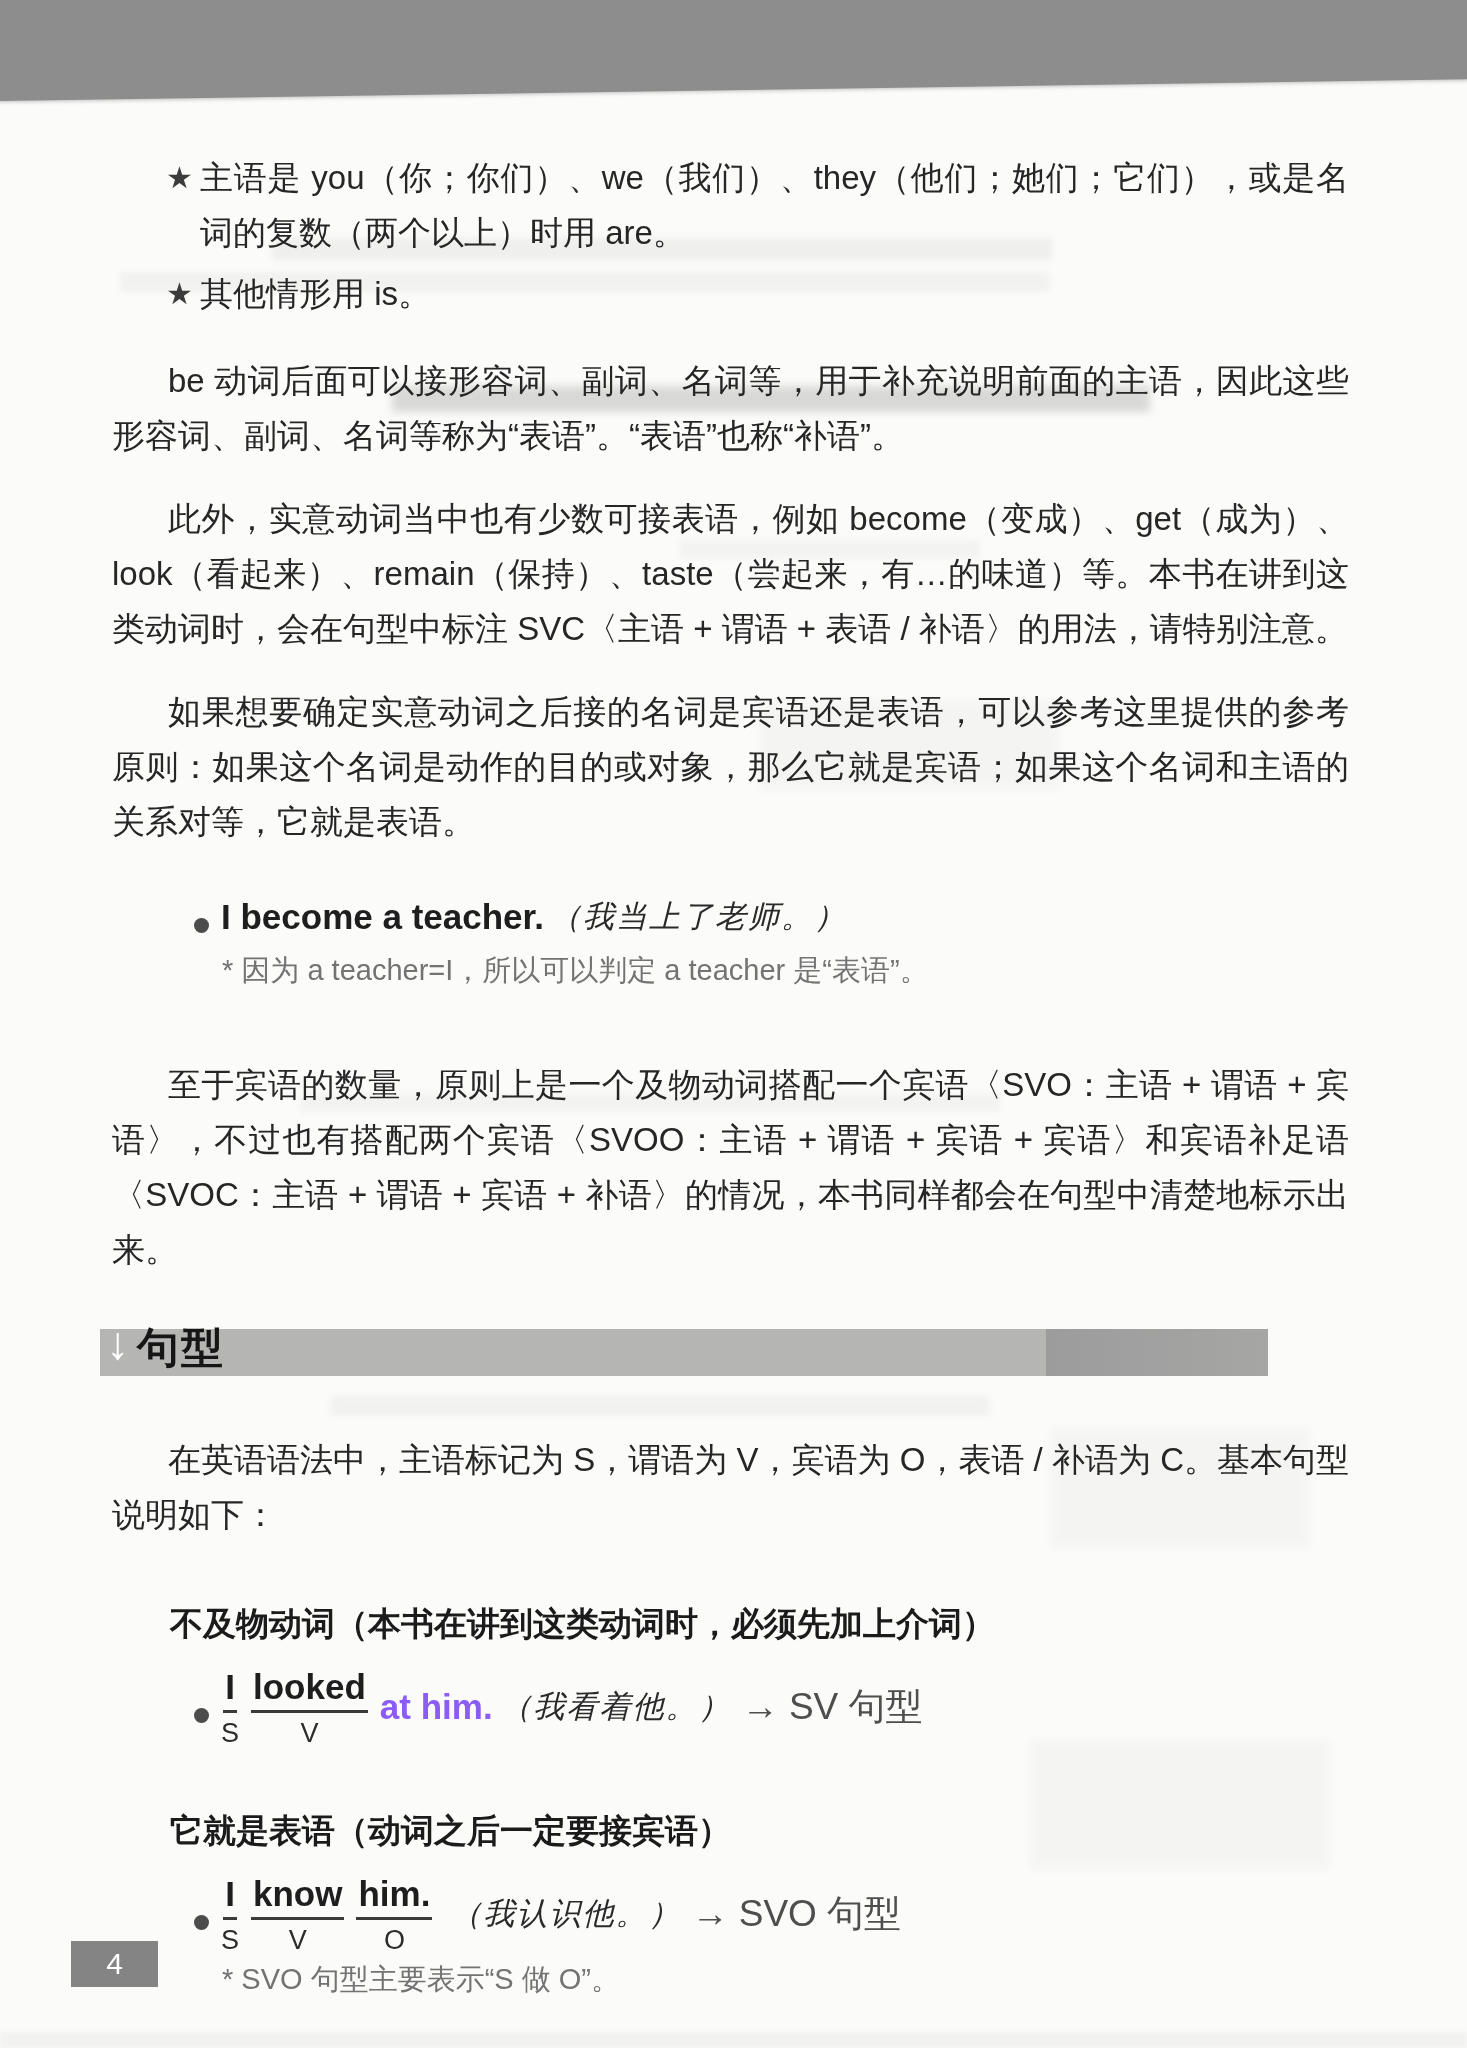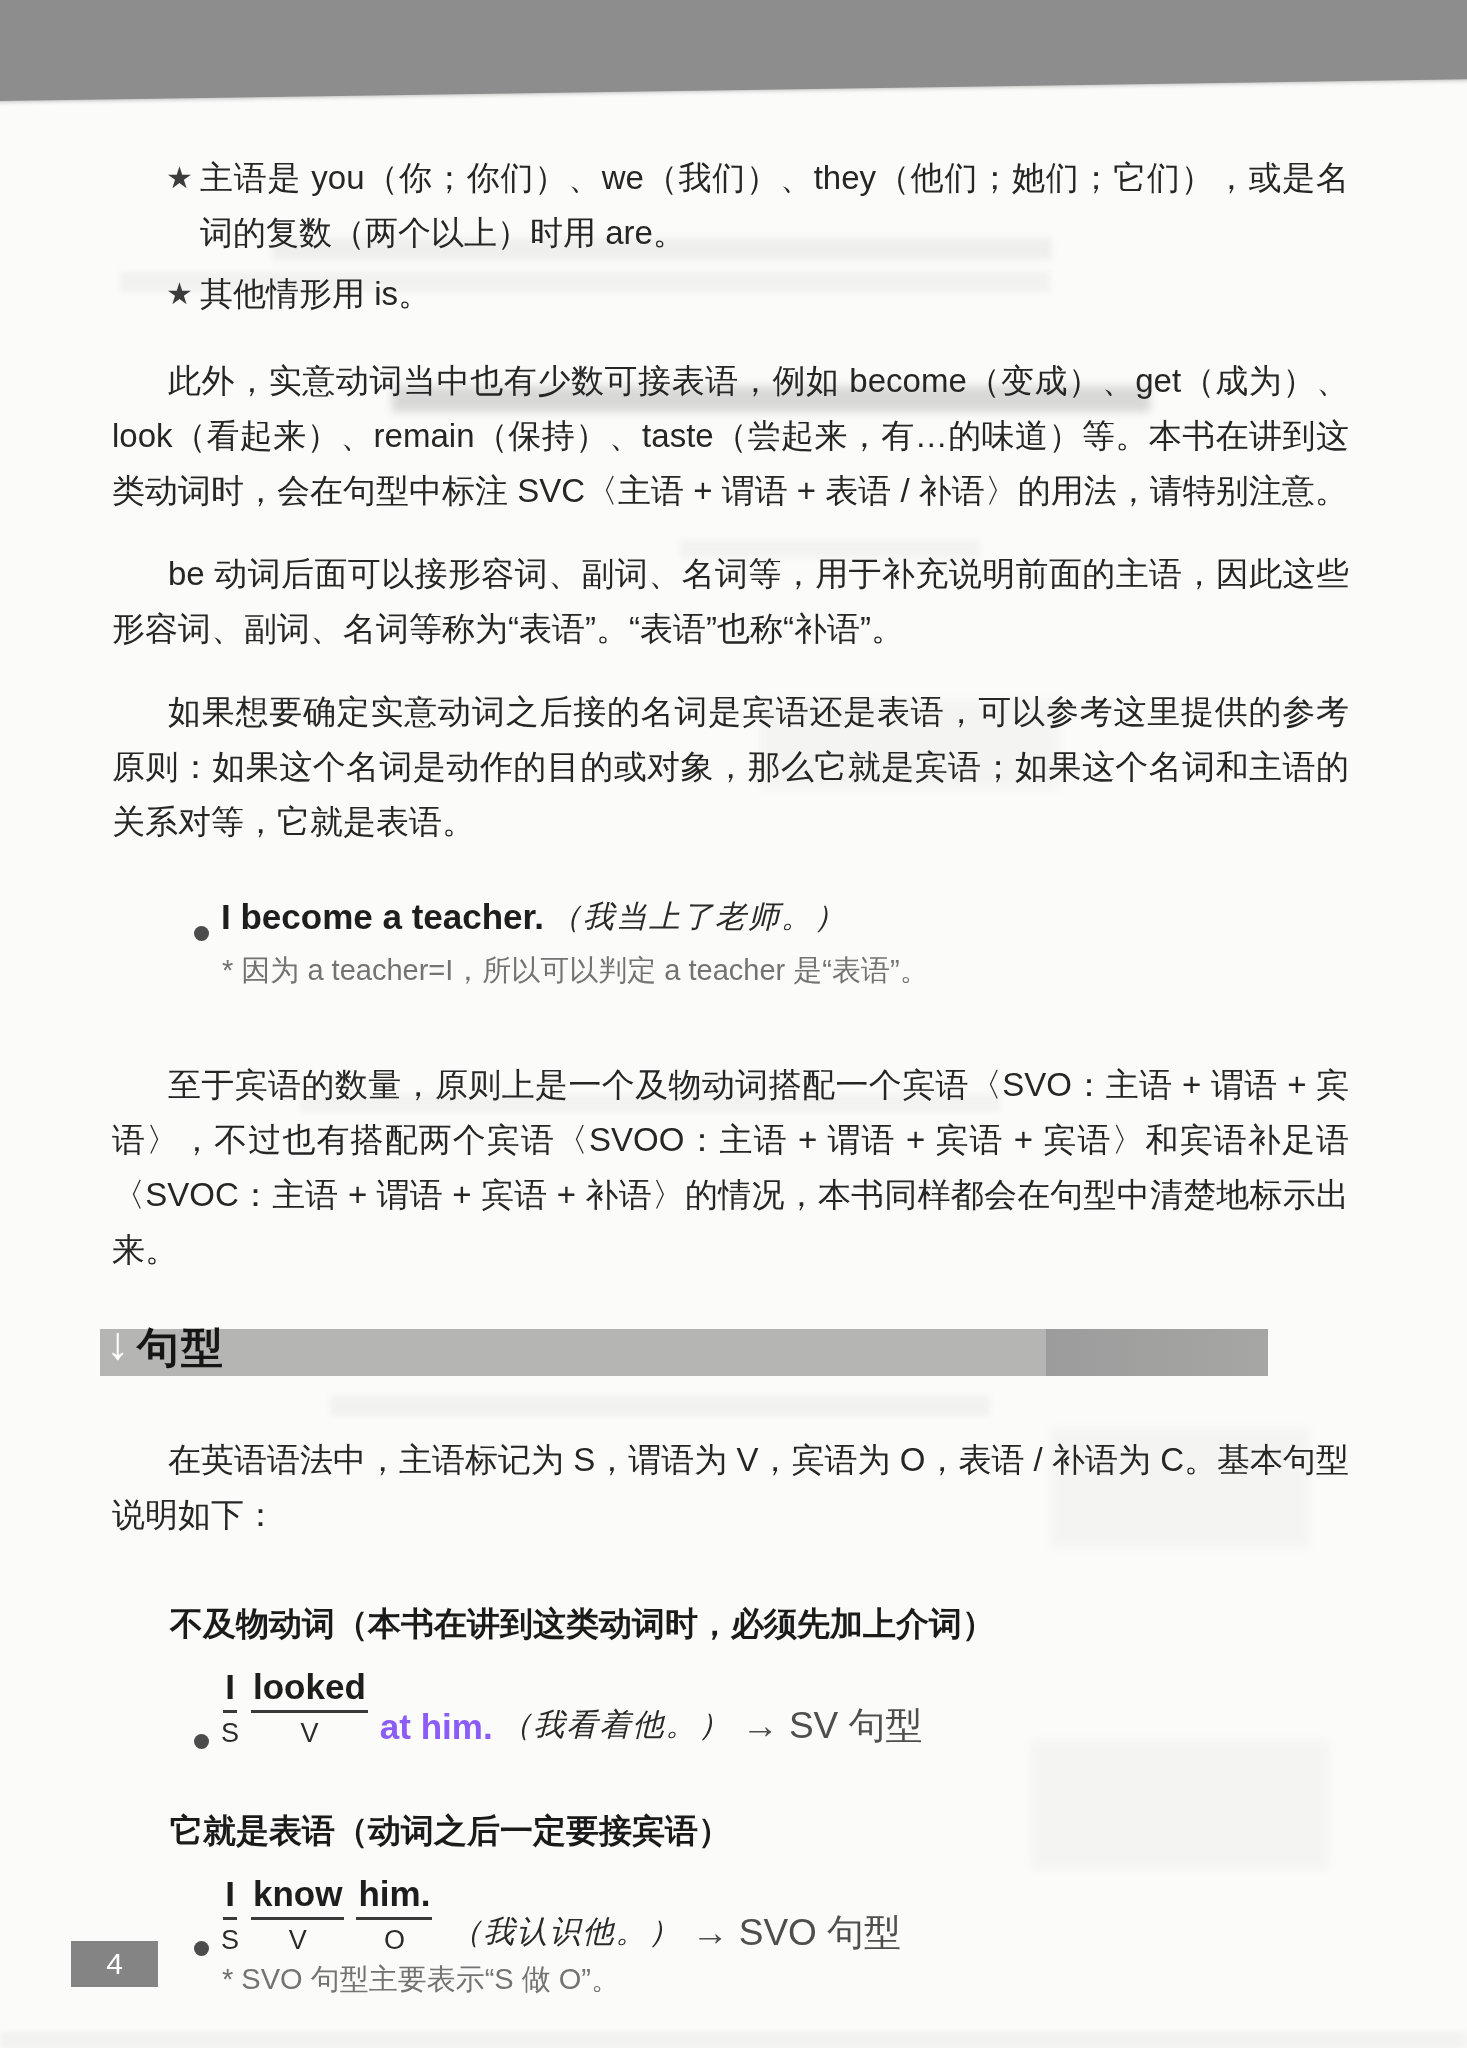--- a/index.html
+++ b/index.html
@@ -51,21 +51,21 @@
 
   
   .para {
     margin: 0 0 28px 0;
     text-indent: 56px;
     text-align: justify;
   }
 
   
   .become-block { margin: 44px 0 66px 0; }
-  .ex-line { display: flex; align-items: flex-end; padding-left: 82px; position: relative; }
+  .ex-line { display: flex; align-items: center; padding-left: 82px; position: relative; }
   .dot {
     flex: 0 0 auto;
     width: 15px; height: 15px;
     border-radius: 50%;
     background: #4c4c4c;
     margin: 16px 12px 0 0;
   }
   .ex-sentence { font-weight: bold; font-size: 35px; line-height: 48px; color: #1e1e1e; }
   .kai {
     font-family: Liberation Sans, sans-serif;
@@ -182,23 +182,23 @@
     <div class="star-item">
       <span class="star">★</span>
       <span>主语是 you（你；你们）、we（我们）、they（他们；她们；它们），或是名词的复数（两个以上）时用 are。</span>
     </div>
     <div class="star-item">
       <span class="star">★</span>
       <span>其他情形用 is。</span>
     </div>
   </div>
 
+  <p class="para">be 动词后面可以接形容词、副词、名词等，用于补充说明前面的主语，因此这些形容词、副词、名词等称为“表语”。“表语”也称“补语”。</p>
+
   <p class="para">此外，实意动词当中也有少数可接表语，例如 become（变成）、get（成为）、look（看起来）、remain（保持）、taste（尝起来，有…的味道）等。本书在讲到这类动词时，会在句型中标注 SVC〈主语 + 谓语 + 表语 / 补语〉的用法，请特别注意。</p>
-
-  <p class="para">be 动词后面可以接形容词、副词、名词等，用于补充说明前面的主语，因此这些形容词、副词、名词等称为“表语”。“表语”也称“补语”。</p>
 
   <p class="para">如果想要确定实意动词之后接的名词是宾语还是表语，可以参考这里提供的参考原则：如果这个名词是动作的目的或对象，那么它就是宾语；如果这个名词和主语的关系对等，它就是表语。</p>
 
   <div class="become-block">
     <div class="ex-line">
       <span class="dot"></span>
       <span class="ex-sentence">I become a teacher.</span>
       <span class="kai">（我当上了老师。）</span>
     </div>
     <div class="footnote">* 因为 a teacher=I，所以可以判定 a teacher 是“表语”。</div>

